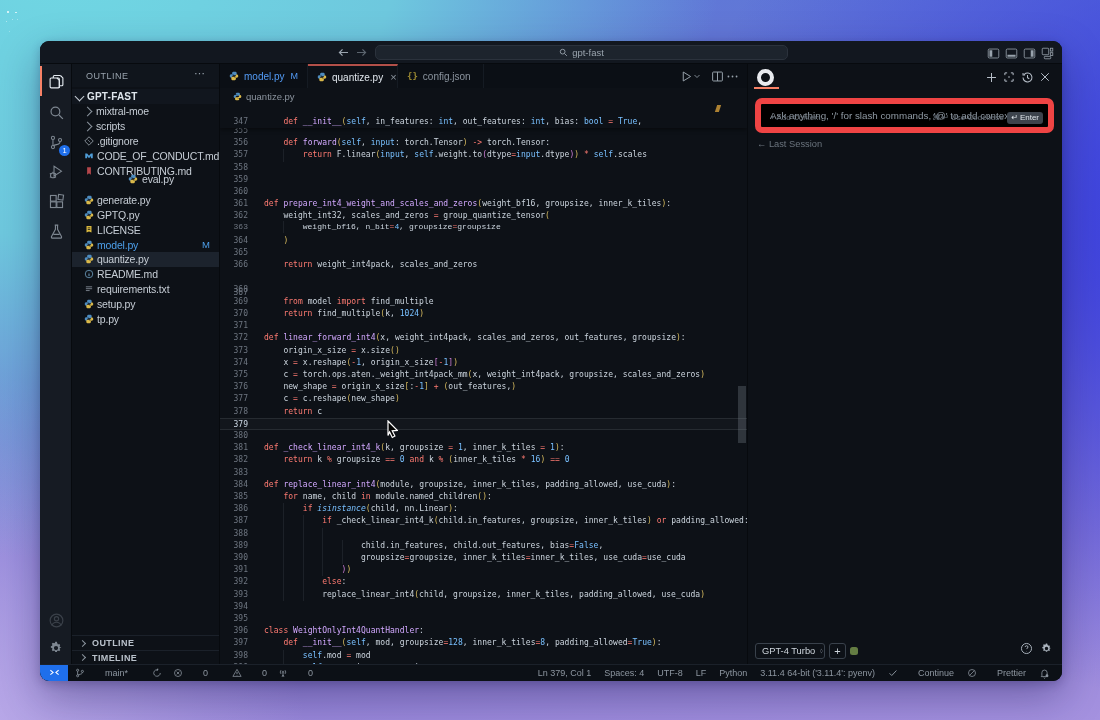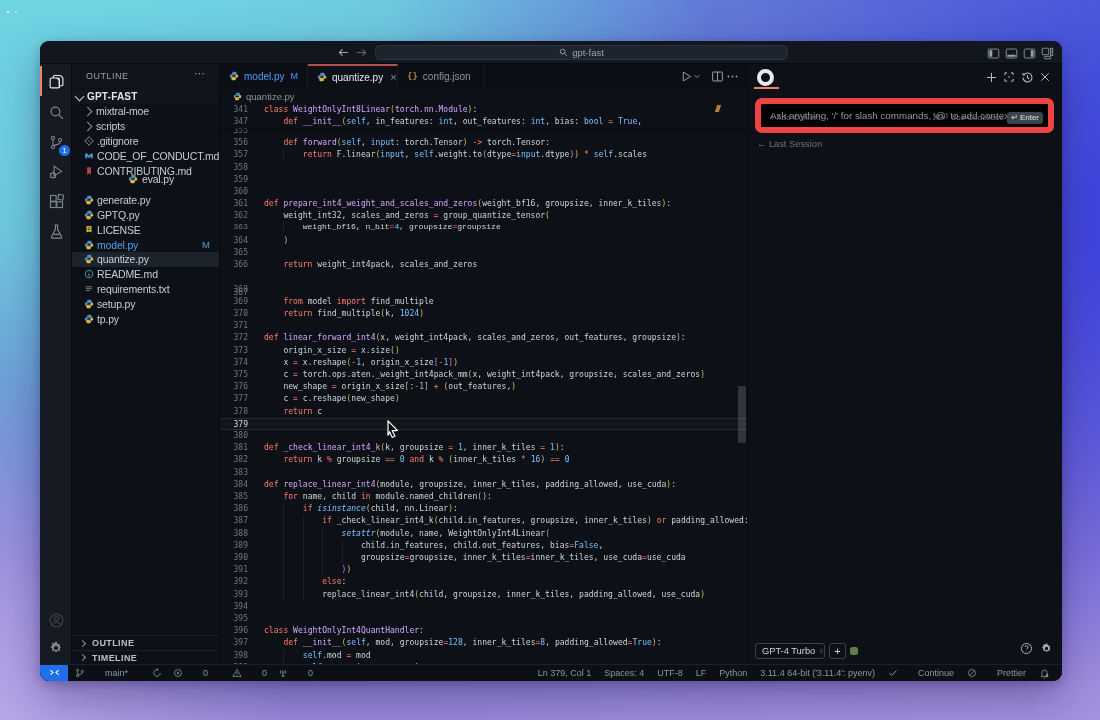--- a/index.html
+++ b/index.html
@@ -458,35 +458,34 @@
             <div class="crow" style="top: 280.6px;"><span class="ln">378</span><span class="ctext">    <span class="tk-k">return</span> c</span></div>
             <div class="crow curline" style="top: 292.8px;"><span class="ln">379</span><span class="ctext"></span></div>
             <div class="crow" style="top: 305px;"><span class="ln">380</span><span class="ctext"></span></div>
             <div class="crow" style="top: 317.2px;"><span class="ln">381</span><span class="ctext"><span class="tk-k">def</span> <span class="tk-f">_check_linear_int4_k</span><span class="tk-g1">(</span>k, groupsize <span class="tk-k">=</span> <span class="tk-n">1</span>, inner_k_tiles <span class="tk-k">=</span> <span class="tk-n">1</span><span class="tk-g1">)</span>:</span></div>
             <div class="crow" style="top: 329.4px;"><span class="ln">382</span><span class="ctext">    <span class="tk-k">return</span> k <span class="tk-k">%</span> groupsize <span class="tk-k">==</span> <span class="tk-n">0</span> <span class="tk-k">and</span> k <span class="tk-k">%</span> <span class="tk-g1">(</span>inner_k_tiles <span class="tk-k">*</span> <span class="tk-n">16</span><span class="tk-g1">)</span> <span class="tk-k">==</span> <span class="tk-n">0</span></span></div>
             <div class="crow" style="top: 341.6px;"><span class="ln">383</span><span class="ctext"></span></div>
             <div class="crow" style="top: 353.8px;"><span class="ln">384</span><span class="ctext"><span class="tk-k">def</span> <span class="tk-f">replace_linear_int4</span><span class="tk-g1">(</span>module, groupsize, inner_k_tiles, padding_allowed, use_cuda<span class="tk-g1">)</span>:</span></div>
             <div class="crow" style="top: 366px;"><span class="ln">385</span><span class="ctext">    <span class="tk-k">for</span> name, child <span class="tk-k">in</span> module.named_children<span class="tk-g1">()</span>:</span></div>
             <div class="crow" style="top: 378.2px;"><span class="ln">386</span><span class="guide" style="left:63.4px"></span><span class="ctext">        <span class="tk-k">if</span> <span class="tk-nb">isinstance</span><span class="tk-g1">(</span>child, nn.Linear<span class="tk-g1">)</span>:</span></div>
             <div class="crow" style="top: 390.4px;"><span class="ln">387</span><span class="guide" style="left:63.4px"></span><span class="guide" style="left:82.8px"></span><span class="ctext">            <span class="tk-k">if</span> _check_linear_int4_k<span class="tk-g1">(</span>child.in_features, groupsize, inner_k_tiles<span class="tk-g1">)</span> <span class="tk-k">or</span> padding_allowed:</span></div>
-            <div class="crow" style="top: 402.6px;"><span class="ln">388</span><span class="guide" style="left:63.4px"></span><span class="guide" style="left:82.8px"></span><span class="guide" style="left:102.2px"></span><span class="ctext">                <span class="tk-nb">setattr</span><span class="tk-g1">(</span>module, name, WeightOnlyInt4Linear<span class="tk-g2">(</span></span></div>
+            <div class="crow" style="top: 402.6px;"><span class="ln">388</span><span class="guide" style="left:63.4px"></span><span class="guide" style="left:82.8px"></span><span class="guide" style="left:102.2px"></span></div>
             <div class="crow" style="top: 414.8px;"><span class="ln">389</span><span class="guide" style="left:63.4px"></span><span class="guide" style="left:82.8px"></span><span class="guide" style="left:102.2px"></span><span class="guide" style="left:121.6px"></span><span class="ctext">                    child.in_features, child.out_features, bias<span class="tk-k">=</span><span class="tk-n">False</span>,</span></div>
             <div class="crow" style="top: 427px;"><span class="ln">390</span><span class="guide" style="left:63.4px"></span><span class="guide" style="left:82.8px"></span><span class="guide" style="left:102.2px"></span><span class="guide" style="left:121.6px"></span><span class="ctext">                    groupsize<span class="tk-k">=</span>groupsize, inner_k_tiles<span class="tk-k">=</span>inner_k_tiles, use_cuda<span class="tk-k">=</span>use_cuda</span></div>
             <div class="crow" style="top: 439.2px;"><span class="ln">391</span><span class="guide" style="left:63.4px"></span><span class="guide" style="left:82.8px"></span><span class="guide" style="left:102.2px"></span><span class="ctext">                <span class="tk-g2">)</span><span class="tk-g1">)</span></span></div>
             <div class="crow" style="top: 451.4px;"><span class="ln">392</span><span class="guide" style="left:63.4px"></span><span class="guide" style="left:82.8px"></span><span class="ctext">            <span class="tk-k">else</span>:</span></div>
             <div class="crow" style="top: 463.6px;"><span class="ln">393</span><span class="guide" style="left:63.4px"></span><span class="guide" style="left:82.8px"></span><span class="ctext">            replace_linear_int4<span class="tk-g1">(</span>child, groupsize, inner_k_tiles, padding_allowed, use_cuda<span class="tk-g1">)</span></span></div>
             <div class="crow" style="top: 475.8px;"><span class="ln">394</span><span class="ctext"></span></div>
             <div class="crow" style="top: 488px;"><span class="ln">395</span><span class="ctext"></span></div>
             <div class="crow" style="top: 500.2px;"><span class="ln">396</span><span class="ctext"><span class="tk-k">class</span> <span class="tk-f">WeightOnlyInt4QuantHandler</span>:</span></div>
             <div class="crow" style="top: 512.4px;"><span class="ln">397</span><span class="ctext">    <span class="tk-k">def</span> <span class="tk-f">__init__</span><span class="tk-g1">(</span><span class="tk-n">self</span>, mod, groupsize<span class="tk-k">=</span><span class="tk-n">128</span>, inner_k_tiles<span class="tk-k">=</span><span class="tk-n">8</span>, padding_allowed<span class="tk-k">=</span><span class="tk-n">True</span><span class="tk-g1">)</span>:</span></div>
             <div class="crow" style="top: 524.6px;"><span class="ln">398</span><span class="guide" style="left:63.4px"></span><span class="ctext">        <span class="tk-n">self</span>.mod <span class="tk-k">=</span> mod</span></div>
             <div class="crow" style="top: 536.8px;"><span class="ln">399</span><span class="guide" style="left:63.4px"></span><span class="ctext">        <span class="tk-n">self</span>.groupsize <span class="tk-k">=</span> groupsize</span></div>
           </div>
         <div class="sticky" id="sticky">
-            <div class="crow" style="top: 0px;"><span class="ln">341</span><span class="ctext"><span class="tk-k">class</span> <span class="tk-f">WeightOnlyInt8Linear</span><span class="tk-g1">(</span><span class="tk-f">torch.nn.Module</span><span class="tk-g1">)</span>:</span></div>
             <div class="crow" style="top: 12.2px;"><span class="ln">347</span><span class="ctext">    <span class="tk-k">def</span> <span class="tk-f">__init__</span><span class="tk-g1">(</span><span class="tk-n">self</span>, in_features: <span class="tk-n">int</span>, out_features: <span class="tk-n">int</span>, bias: <span class="tk-n">bool</span> <span class="tk-k">=</span> <span class="tk-n">True</span>,</span></div>
           </div>
         <div class="ovr-tick"></div>
         <div class="scroll-slider"></div>
       </div>
     </div>
 
     <div class="panel">
       <div class="p-logo"></div>
       <div class="p-underline"></div>

